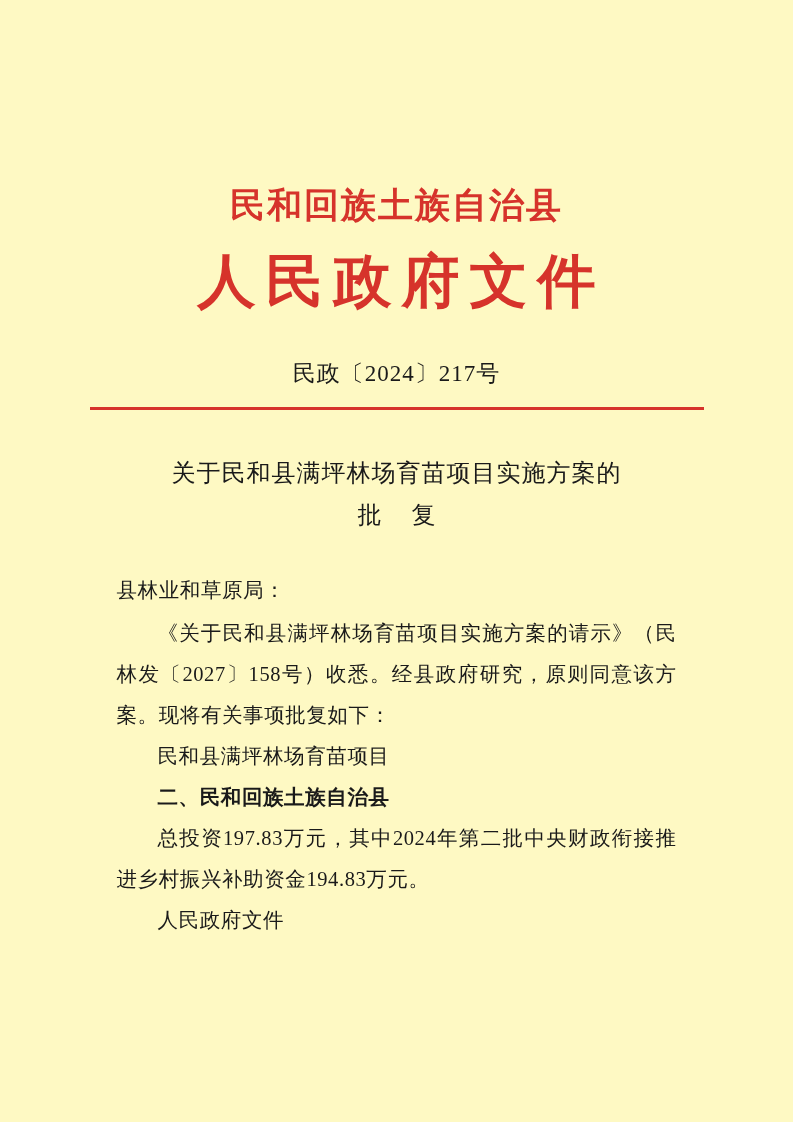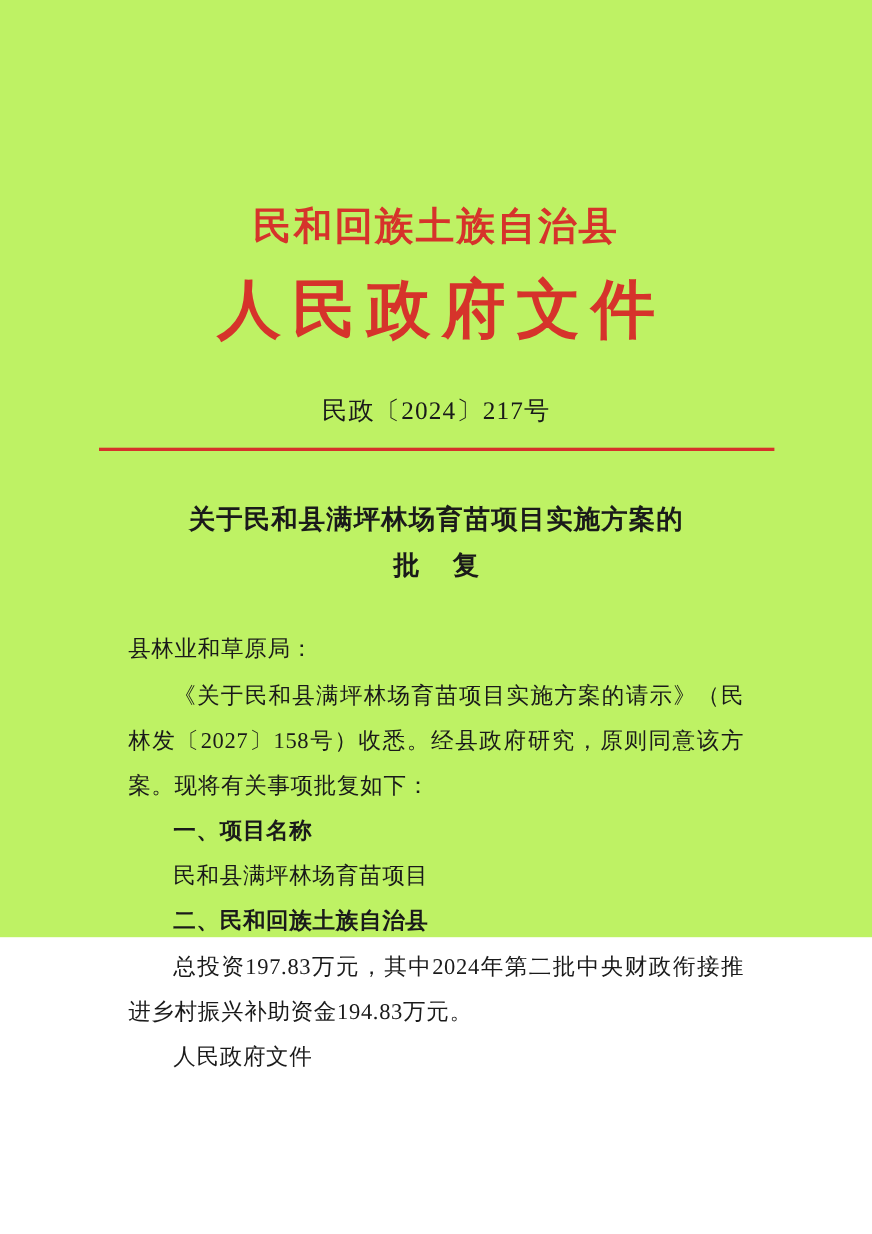--- a/index.html
+++ b/index.html
@@ -10,22 +10,22 @@
   body {
     width: 793px;
     height: 1122px;
     font-family: "Liberation Serif", "DejaVu Serif", serif;
     color: #1a1a1a;
     overflow: hidden;
   }
   .page {
     position: relative;
     width: 793px;
-    height: 852px;
-    background: #bef264;
+    height: 1122px;
+    background: #fef9c3;
     box-sizing: border-box;
   }
 
   
   .letterhead {
     padding-top: 185px;
     text-align: center;
   }
   .org-name {
     font-family: "Liberation Serif", "DejaVu Serif", serif;
@@ -58,21 +58,21 @@
     height: 3px;
     background: #d6332b;
   }
 
   
   .doc-title {
     margin: 42px auto 0 auto;
     width: 560px;
     text-align: center;
     font-size: 24px;
-    font-weight: bold;
+    font-weight: normal;
     line-height: 1.75;
     letter-spacing: 1px;
   }
   .doc-title .line2 {
     display: block;
     letter-spacing: 12px;
     text-indent: 12px;
   }
 
   
@@ -111,21 +111,20 @@
 
   <div class="doc-title">
     <span>关于民和县满坪林场育苗项目实施方案的</span>
     <span class="line2">批 复</span>
   </div>
 
   <div class="body-wrap">
     <p class="addressee">县林业和草原局：</p>
     <p class="para">《关于民和县满坪林场育苗项目实施方案的请示》（民林发〔2027〕158号）收悉。经县政府研究，原则同意该方案。现将有关事项批复如下：</p>
 
-    <p class="section-head">一、项目名称</p>
     <p class="para">民和县满坪林场育苗项目</p>
 
     <p class="section-head">二、民和回族土族自治县</p>
     <p class="para">总投资197.83万元，其中2024年第二批中央财政衔接推进乡村振兴补助资金194.83万元。</p>
 
     <p class="para">人民政府文件</p>
   </div>
 
 </div>
 

